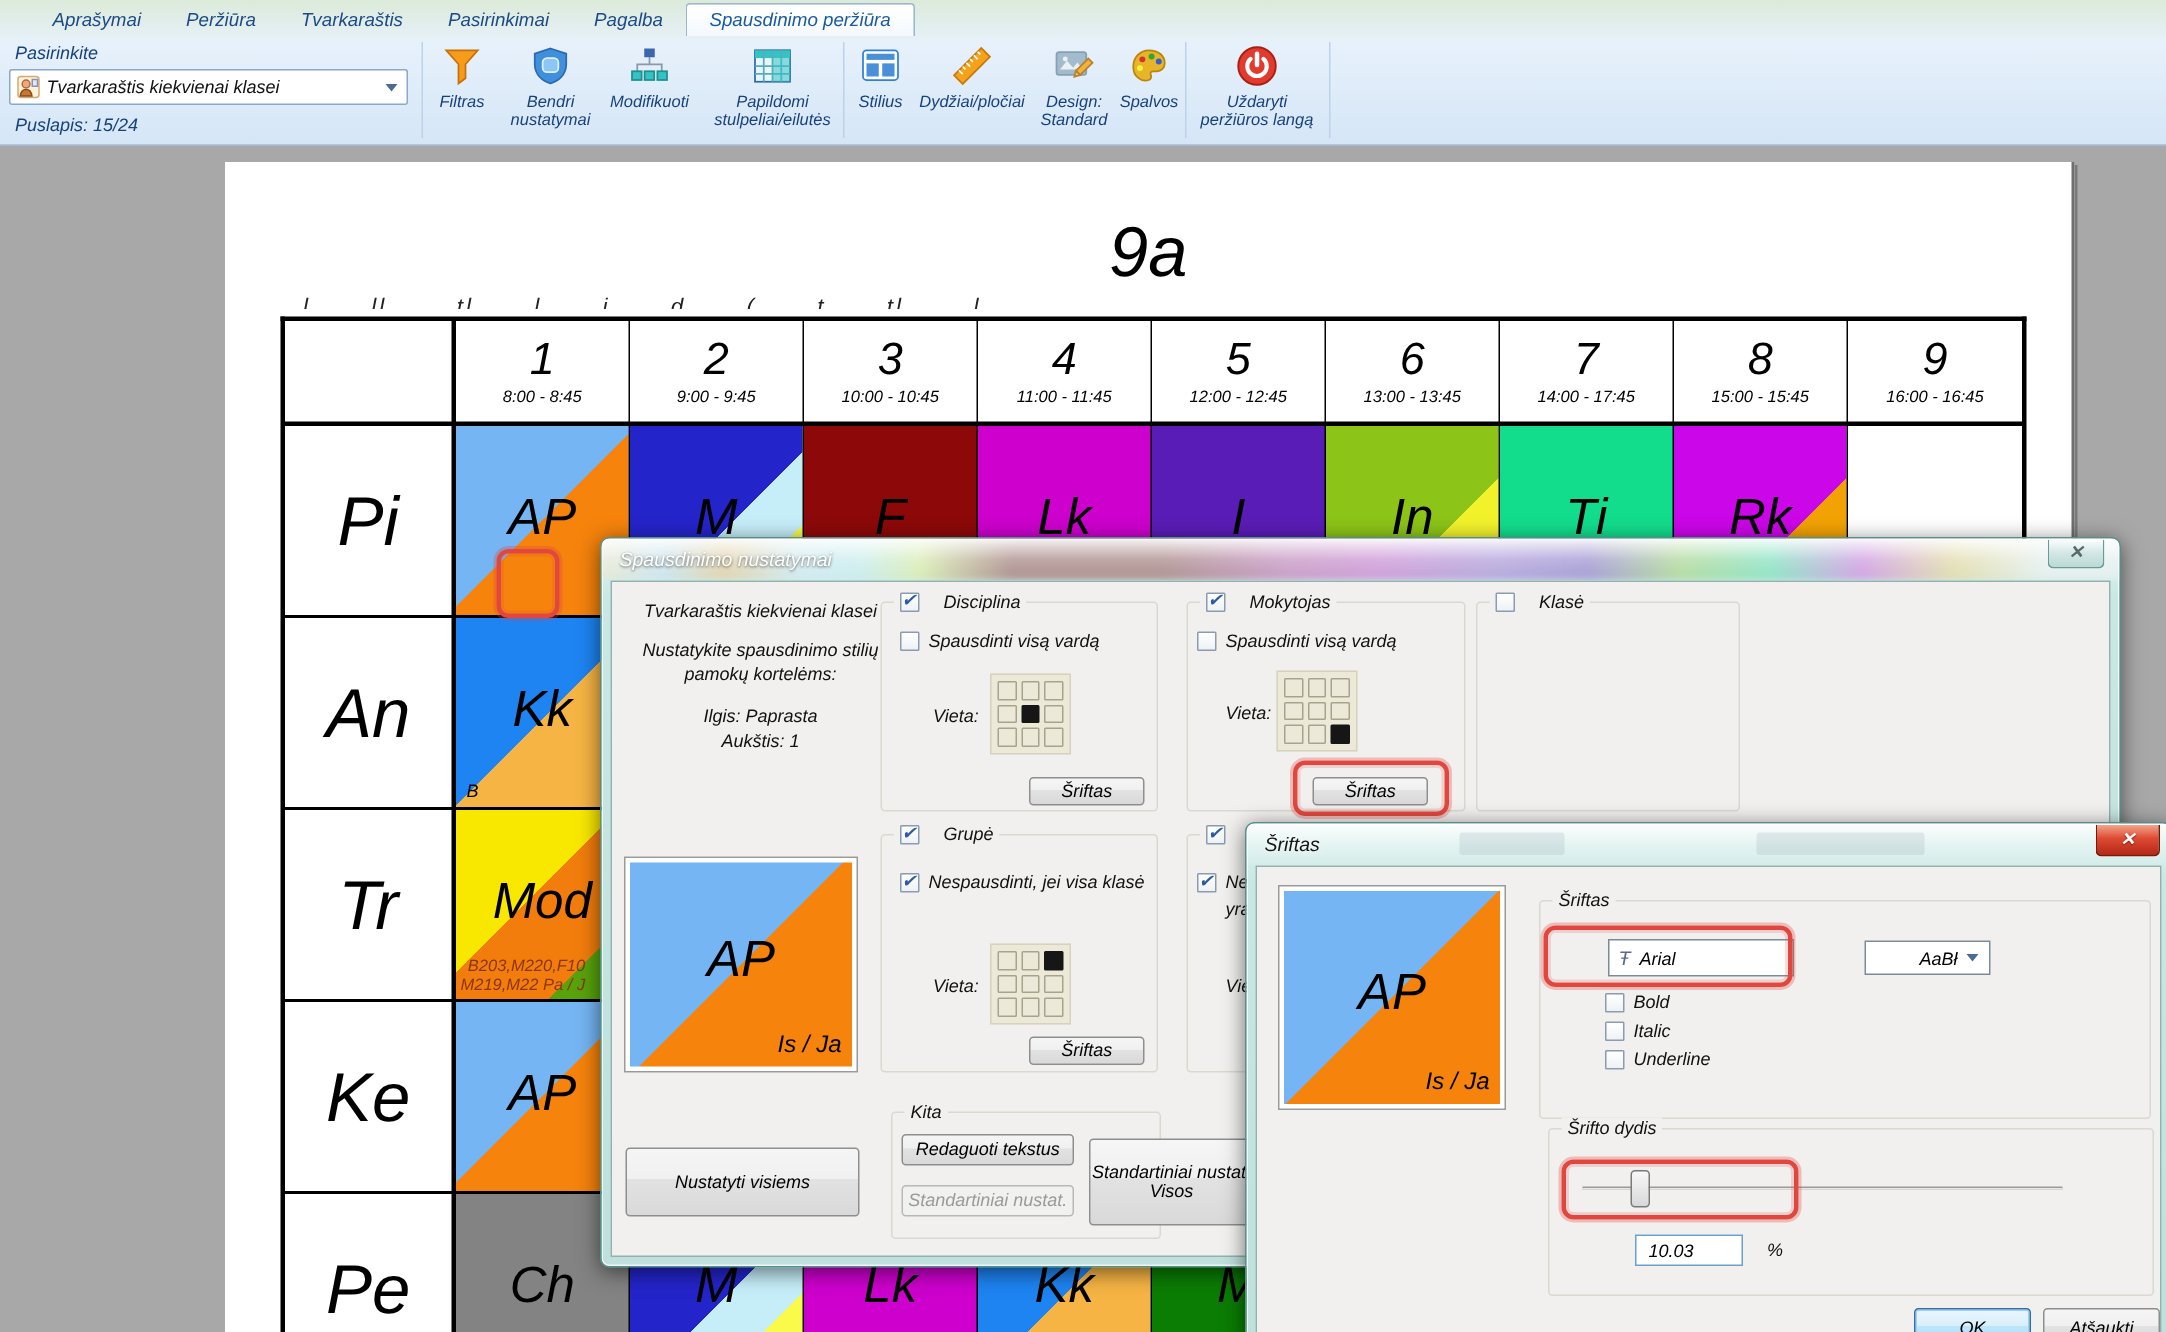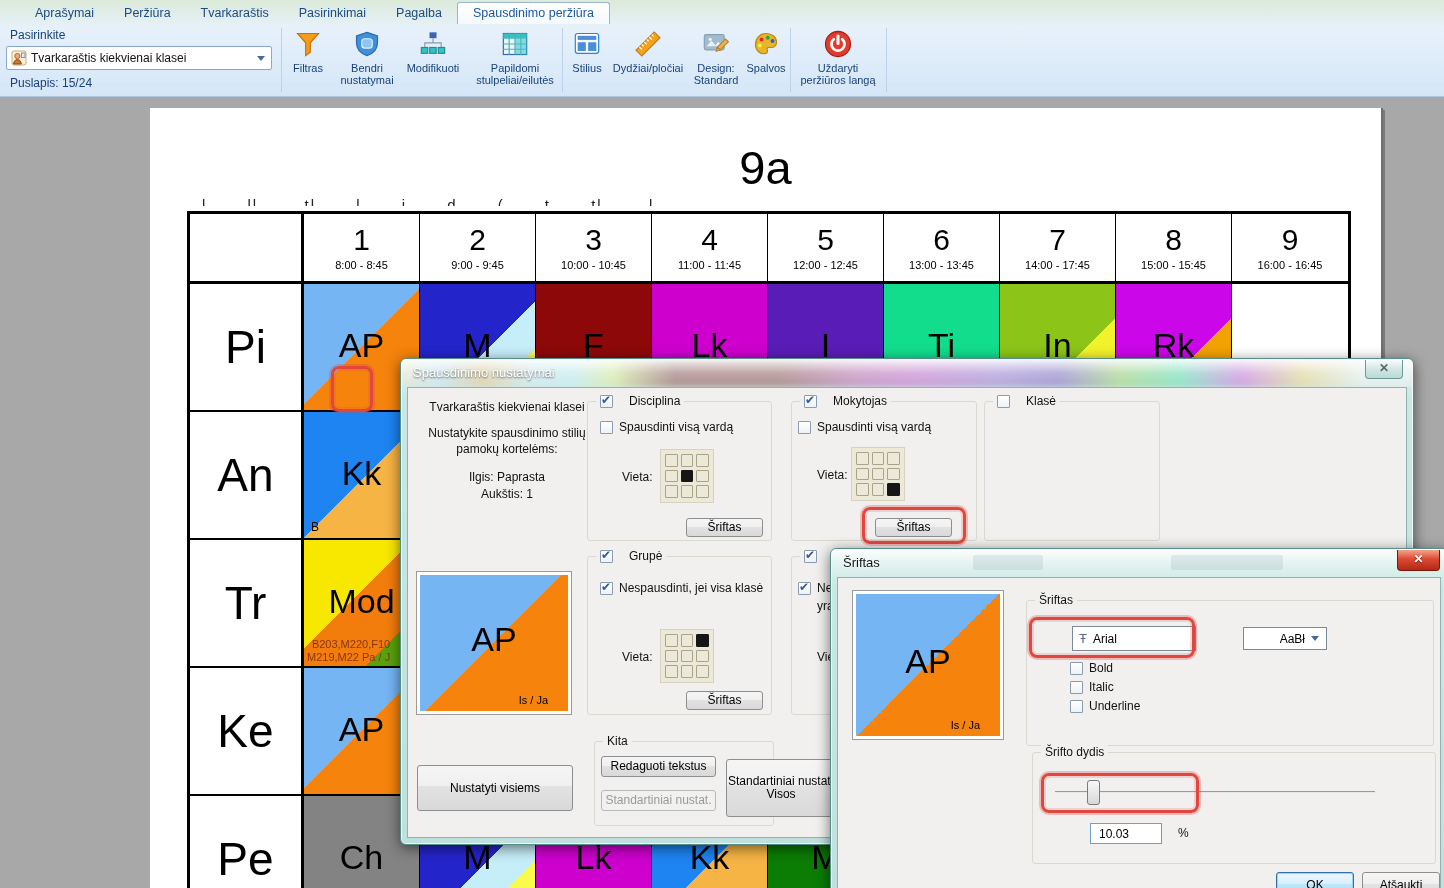--- a/index.html
+++ b/index.html
@@ -1,17 +1,17 @@
 <!DOCTYPE html>
 <html><head>
 <meta charset="utf-8">
 <style>
   * { margin:0; padding:0; box-sizing:border-box; }
   html,body { width:1444px; height:888px; overflow:hidden; font-family:"Liberation Sans",sans-serif; }
-  #stage { position:relative; width:1444px; height:888px; background:#a8a8a8; overflow:hidden; }
+  #stage { position:relative; width:1444px; height:888px; background:#a8a8a8; overflow:hidden;font-style:italic; }
 
   
   .ribbon { position:absolute; left:0; top:0; width:1444px; height:97px;
     background:linear-gradient(180deg,#e9f2fc 0%,#dcead9 0%,#e7f1fb 30%,#d5e6f7 100%); border-bottom:1px solid #aec6e2; z-index:40;}
   .tabbar { position:absolute; left:0; top:0; right:0; height:24px; display:flex; align-items:flex-end; padding-left:20px; }
   .tab { padding:3px 15px 4px 15px; font-size:12.5px; color:#1c4a85; cursor:default; }
   .tab.active { background:linear-gradient(#ffffff,#f4f9fe); border:1px solid #9ab6d4; border-bottom:none; border-radius:3px 3px 0 0; color:#1c5aa0; }
   .rbody { position:absolute; left:0; top:24px; right:0; bottom:0; }
   .selpanel { position:absolute; left:0; top:0; width:281px; height:73px; }
   .sel-label { position:absolute; left:10px; top:4px; font-size:12px; color:#17427c; }
@@ -70,21 +70,21 @@
   .vgrid .vc.sel { background:#161616; border-color:#161616; }
 
   .btn { position:absolute; border:1px solid #8e8e8e; border-radius:3px; font-size:12px; color:#000; text-align:center;
     background:linear-gradient(#f5f5f5,#f0f0f0 45%,#e2e2e2 46%,#d9d9d9); display:flex; align-items:center; justify-content:center; line-height:13px;}
   .btn.dis { color:#9a9a9a; border-color:#b8b8b8; background:#f1f1ef; }
   .btn.def { border-color:#2f6fad; box-shadow:inset 0 0 0 1px #9cd1f0; background:linear-gradient(#eaf6fd,#d9effc 45%,#bee6fa 46%,#a6dbf5); }
 
   .pvbox { position:absolute; border:1px solid #9a9a9a; background:#fff; padding:3px; }
   .apfill { position:relative; width:100%; height:100%; }
   .apfill .big { position:absolute; left:0; right:0; top:50%; transform:translateY(-58%); text-align:center; font-size:34px; color:#000;}
-  .apfill .cr { position:absolute; right:20px; bottom:5px; font-size:11px; color:#000; }
+  .apfill .cr { position:absolute; right:7px; bottom:5px; font-size:16px; color:#000; }
 
   .infotext { position:absolute; font-size:12px; color:#111; text-align:center; }
   .field { position:absolute; background:#fff; border:1px solid #7a8a99; display:flex; align-items:center; font-size:12px; color:#000; }
   .ghost { position:absolute; top:6px; height:15px; background:#5a6a7a; opacity:.12; border-radius:2px; }
 
   .track { position:absolute; height:2px; background:#9a9a9a; border-bottom:1px solid #e8e8e8; }
   .thumb { position:absolute; width:13px; height:25px; background:linear-gradient(#f8f8f8,#d8d8d8); border:1px solid #7a7a7a; border-radius:3px; }
 </style>
 </head>
 <body>
@@ -272,25 +272,25 @@
         </div>
         <div class="tcell" style="background: rgb(141, 9, 9);">
           <span class="subj">F</span>
         </div>
         <div class="tcell" style="background: rgb(205, 0, 205);">
           <span class="subj">Lk</span>
         </div>
         <div class="tcell" style="background: rgb(90, 28, 182);">
           <span class="subj">I</span>
         </div>
+        <div class="tcell" style="background: linear-gradient(135deg, rgb(140, 196, 23) 0%, rgb(140, 196, 23) 62%, rgb(242, 242, 43) 62%, rgb(242, 242, 43) 100%);">
+          <span class="subj">In</span>
+        </div>
         <div class="tcell" style="background: rgb(18, 221, 141);">
           <span class="subj">Ti</span>
-        </div>
-        <div class="tcell" style="background: linear-gradient(135deg, rgb(140, 196, 23) 0%, rgb(140, 196, 23) 62%, rgb(242, 242, 43) 62%, rgb(242, 242, 43) 100%);">
-          <span class="subj">In</span>
         </div>
         <div class="tcell" style="background: linear-gradient(135deg, rgb(203, 6, 232) 0%, rgb(203, 6, 232) 62%, rgb(242, 162, 2) 62%, rgb(242, 162, 2) 100%);">
           <span class="subj">Rk</span>
         </div>
         <div class="tcell lastc"></div>
         <div class="tcell rlab2">An</div>
         <div class="tcell" style="background: linear-gradient(135deg, rgb(30, 132, 242) 0%, rgb(30, 132, 242) 52%, rgb(246, 180, 68) 52%, rgb(246, 180, 68) 100%);">
           <span class="subj">Kk</span>
           <span class="crn" style="left: 7px;">B</span>
           <span class="crn" style="right: 9px;">C</span>

